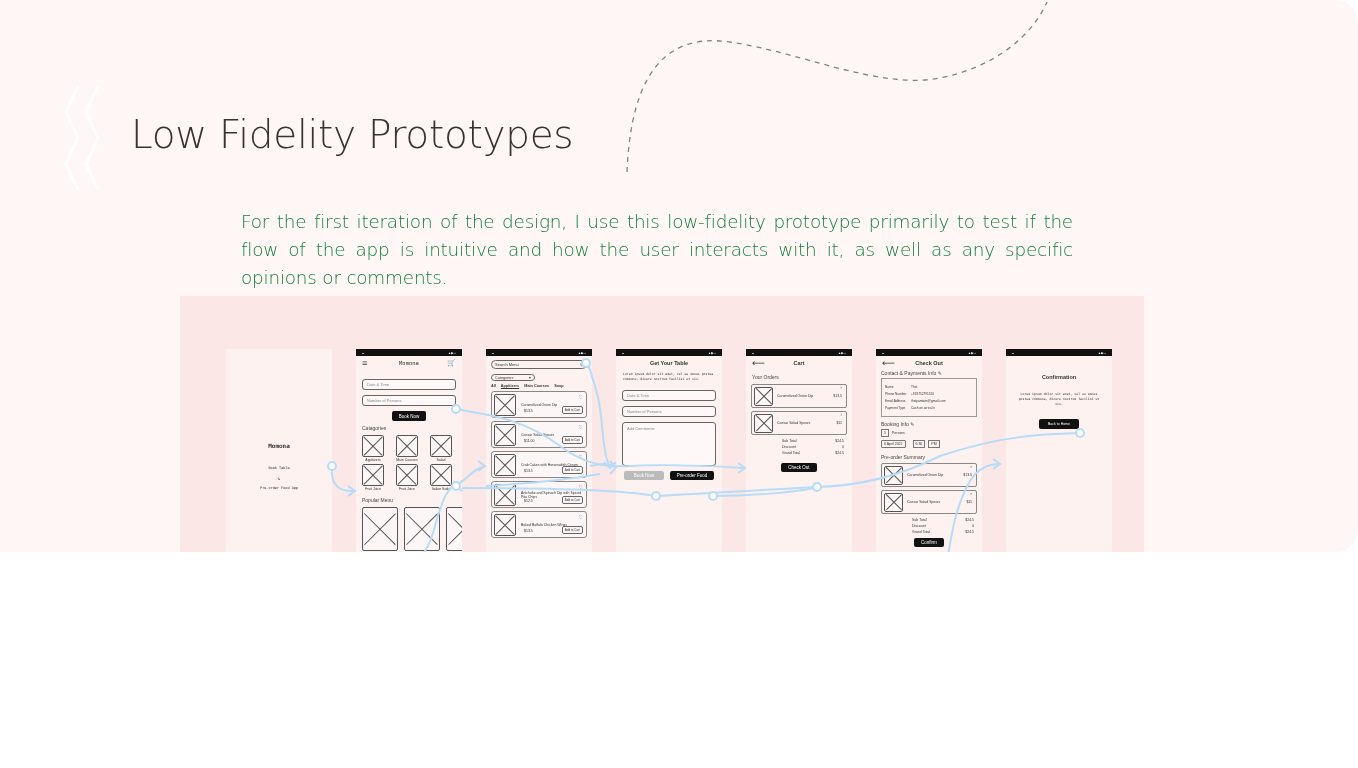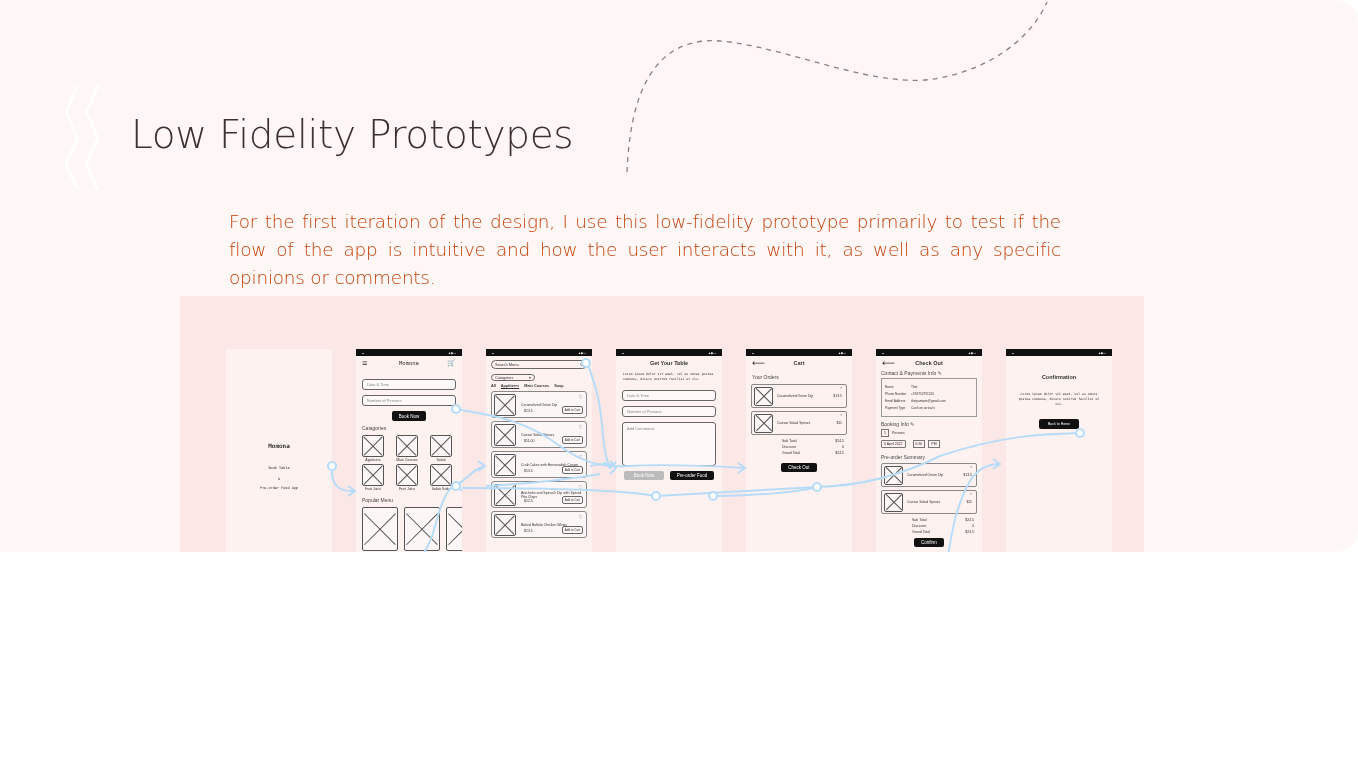--- a/index.html
+++ b/index.html
@@ -1,21 +1,21 @@
 <!DOCTYPE html>
 <html><head>
 <meta charset="utf-8">
 <style>
   * { box-sizing: border-box; margin: 0; padding: 0; }
   html, body { width: 1358px; height: 768px; overflow: hidden; background: #ffffff; }
   body { font-family: "Liberation Sans", sans-serif; position: relative; }
   .slide { position: absolute; left: 0; top: 0; width: 1358px; height: 552px; background: #fef7f6; border-radius: 0 22px 22px 0; overflow: hidden; }
   .deco-svg { position: absolute; left: 0; top: 0; width: 1358px; height: 768px; pointer-events: none; }
   .title { position: absolute; left: 131px; top: 112px; font-size: 39px; color: #3d3030; font-family: "DejaVu Sans", sans-serif; font-weight: 300; letter-spacing: -0.3px; }
-  .desc { position: absolute; left: 229px; top: 208px; width: 832px; font-size: 18.4px; line-height: 28px; color: #c2410c; text-align: justify; font-family: "DejaVu Sans", sans-serif; font-weight: 300; letter-spacing: -0.2px; }
+  .desc { position: absolute; left: 241px; top: 208px; width: 832px; font-size: 18.4px; line-height: 28px; color: #15803d; text-align: justify; font-family: "DejaVu Sans", sans-serif; font-weight: 300; letter-spacing: -0.2px; }
   .board { position: absolute; left: 180px; top: 296px; width: 964px; height: 374px; background: #fce7e7; }
   .screen { position: absolute; background: #fef2f1; overflow: hidden; font-size: 5px; color: #333; }
   .statusbar { height: 7px; background: #111; display: flex; justify-content: space-between; align-items: center; padding: 0 6px; color: #fff; font-size: 3px; }
   .hdr { display: flex; align-items: center; justify-content: center; height: 14px; font-weight: bold; font-size: 5.5px; position: relative; }
   .hdr .left { position: absolute; left: 6px; font-size: 9px; font-weight: normal; }
   .hdr .right { position: absolute; right: 6px; font-size: 7px; }
   .field { margin: 0 6px 5px 6px; height: 11px; border: 1px solid #666; border-radius: 3px; font-size: 4px; color: #888; padding-left: 4px; display: flex; align-items: center; background: #fff8f8; }
   .btn-black { background: #111; color: #fff; border-radius: 2px; font-size: 4.5px; display: inline-flex; align-items: center; justify-content: center; }
   .btn-grey { background: #bbb; color: #fff; border-radius: 2px; font-size: 4.5px; display: inline-flex; align-items: center; justify-content: center; }
   .xbox { border: 1px solid #555; border-radius: 2px; position: relative; background: #fdf6f6; }

